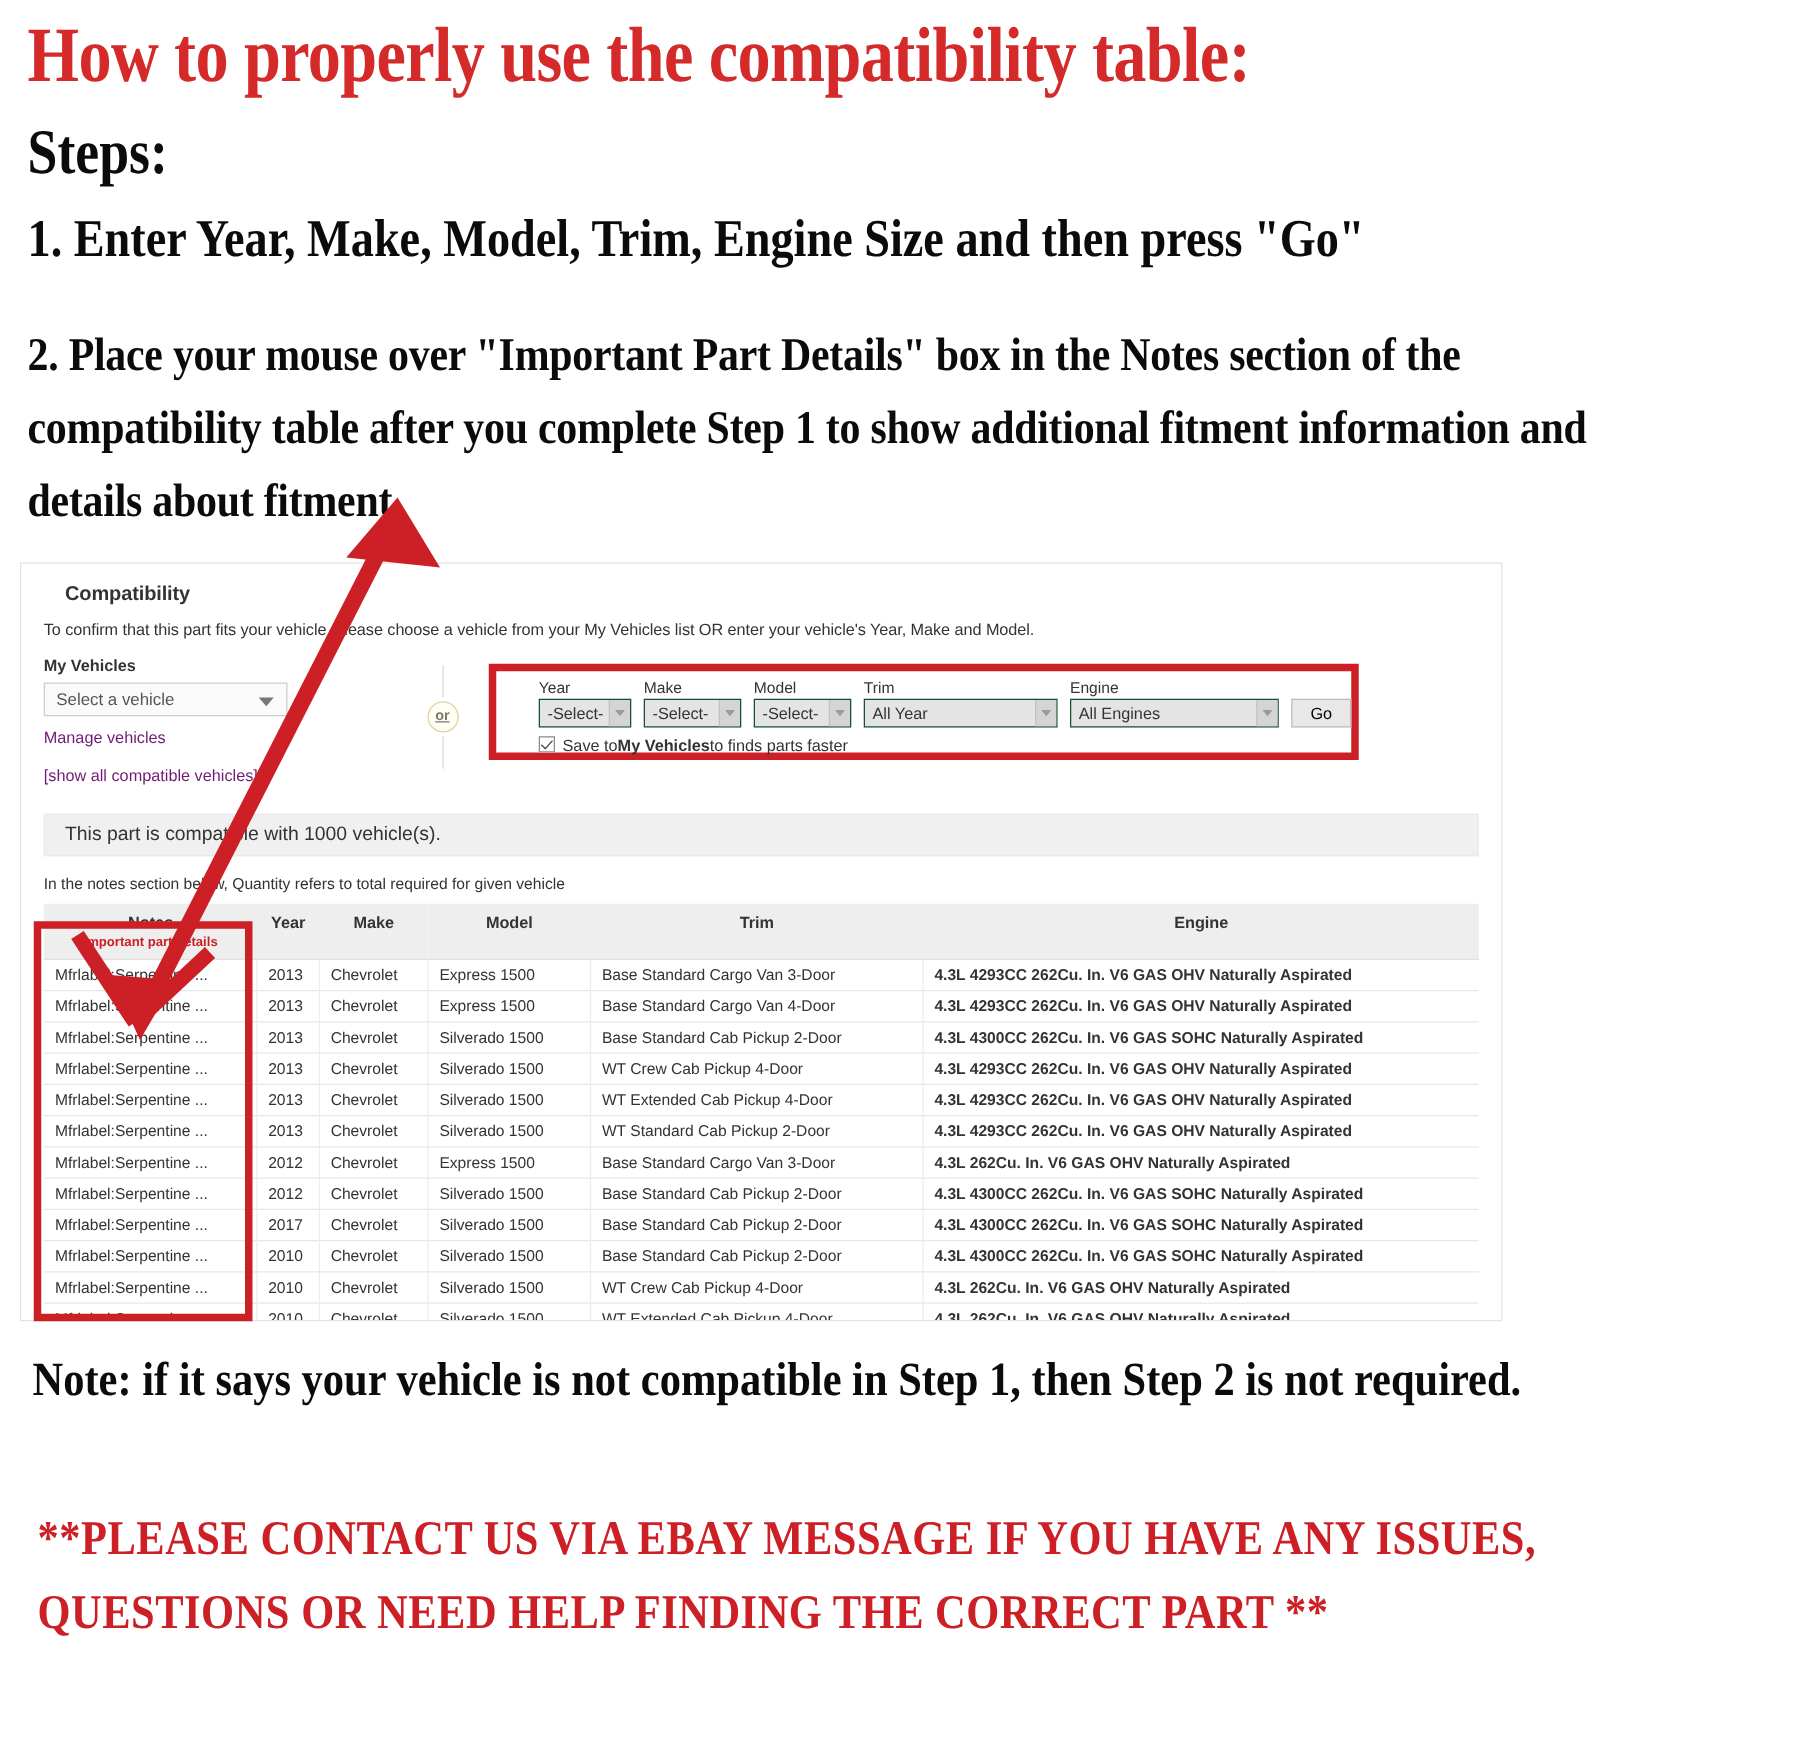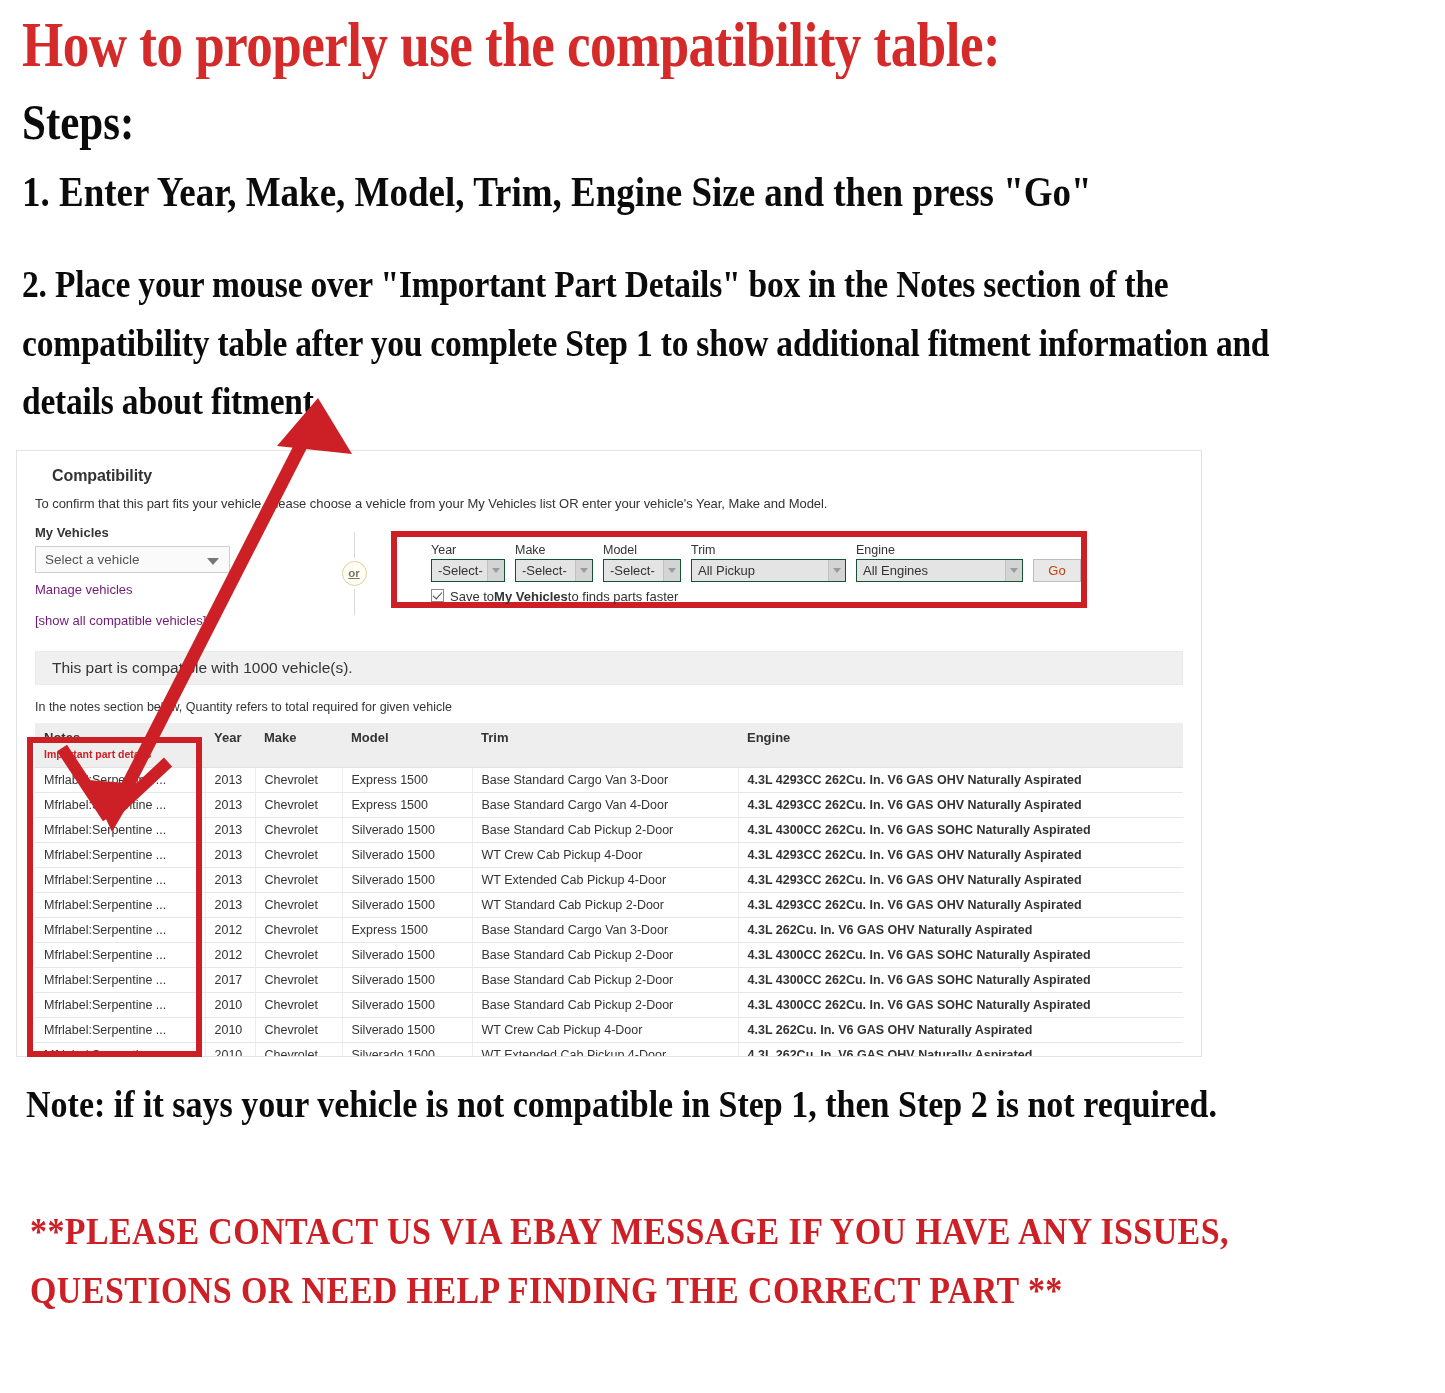--- a/index.html
+++ b/index.html
@@ -176,21 +176,21 @@
   }
   .sel-year  { width: 74px; }
   .sel-make  { width: 78px; }
   .sel-model { width: 78px; }
   .sel-trim  { width: 155px; }
   .sel-engine{ width: 167px; }
   .go-btn {
     width: 50px; height: 23px;
     border: 1px solid #bdbdbd;
     background: #e8e8e8;
-    color: #c2410c;
+    color: #000000;
     font-size: 13px;
     display: flex; align-items: center; justify-content: center;
     cursor: pointer;
   }
   .save-row {
     display: flex; align-items: flex-start;
     margin-top: 7px;
     font-size: 13px; color: #333;
   }
   .chk {
@@ -228,21 +228,21 @@
   
   table.fit {
     width: 1148px;
     border-collapse: collapse;
     table-layout: fixed;
     font-size: 12.5px;
     color: #333;
   }
   table.fit th {
     background: #eeeeee;
-    text-align: left;
+    text-align: center;
     font-weight: bold;
     font-size: 13px;
     padding: 7px 8px 7px 9px;
     height: 40px;
     vertical-align: top;
     border-bottom: 1px solid #e0e0e0;
   }
   table.fit th .imp {
     display: block;
     color: #CC2026;
@@ -376,21 +376,21 @@
                 <span>-Select-</span>
                 <span class="arrow">
                     <i></i>
                   </span>
               </div>
             </div>
 
             <div class="fld">
               <span class="fld-label">Trim</span>
               <div class="sel sel-trim">
-                <span>All Pickup</span>
+                <span>All Year</span>
                 <span class="arrow">
                     <i></i>
                   </span>
               </div>
             </div>
 
             <div class="fld">
               <span class="fld-label">Engine</span>
               <div class="sel sel-engine">
                 <span>All Engines</span>

